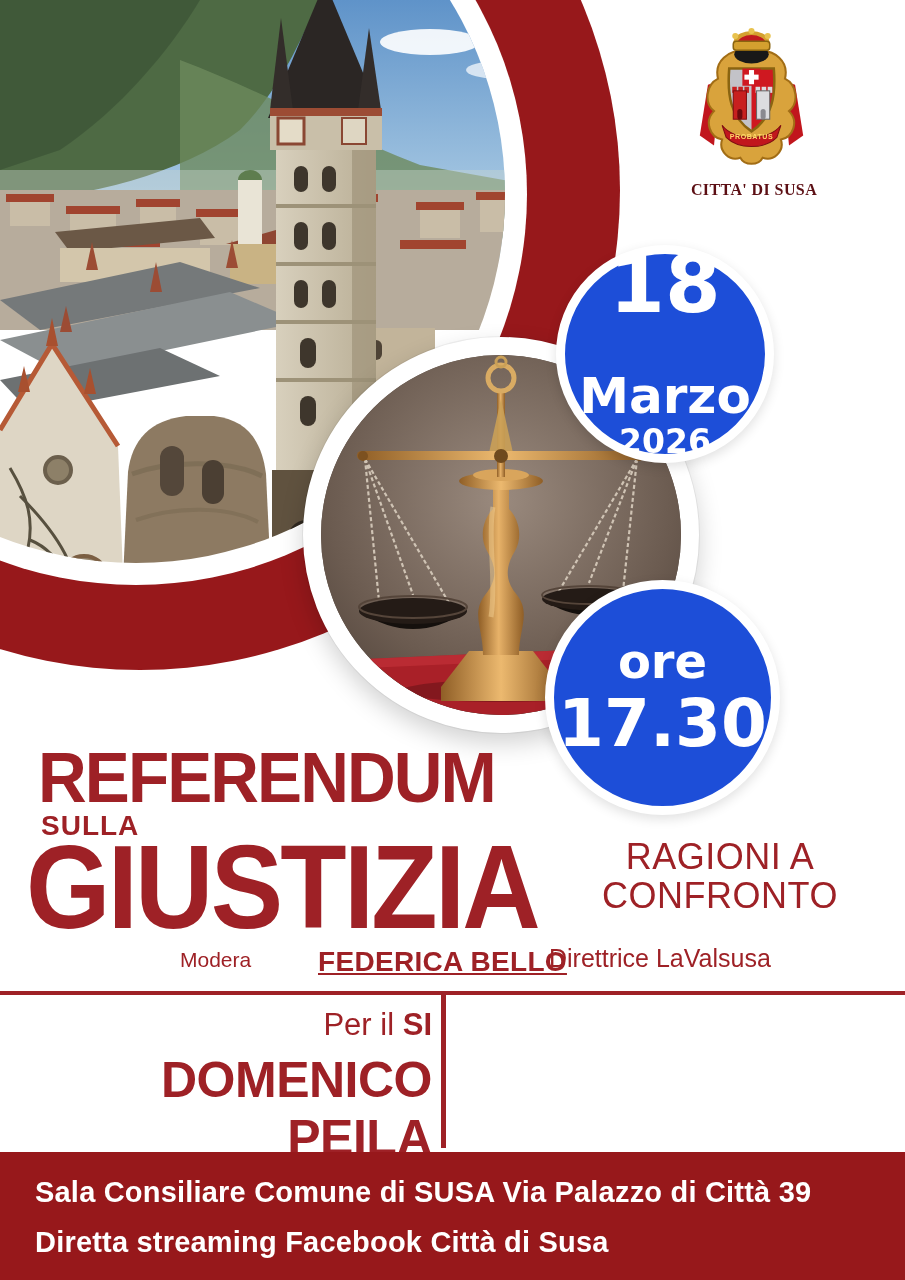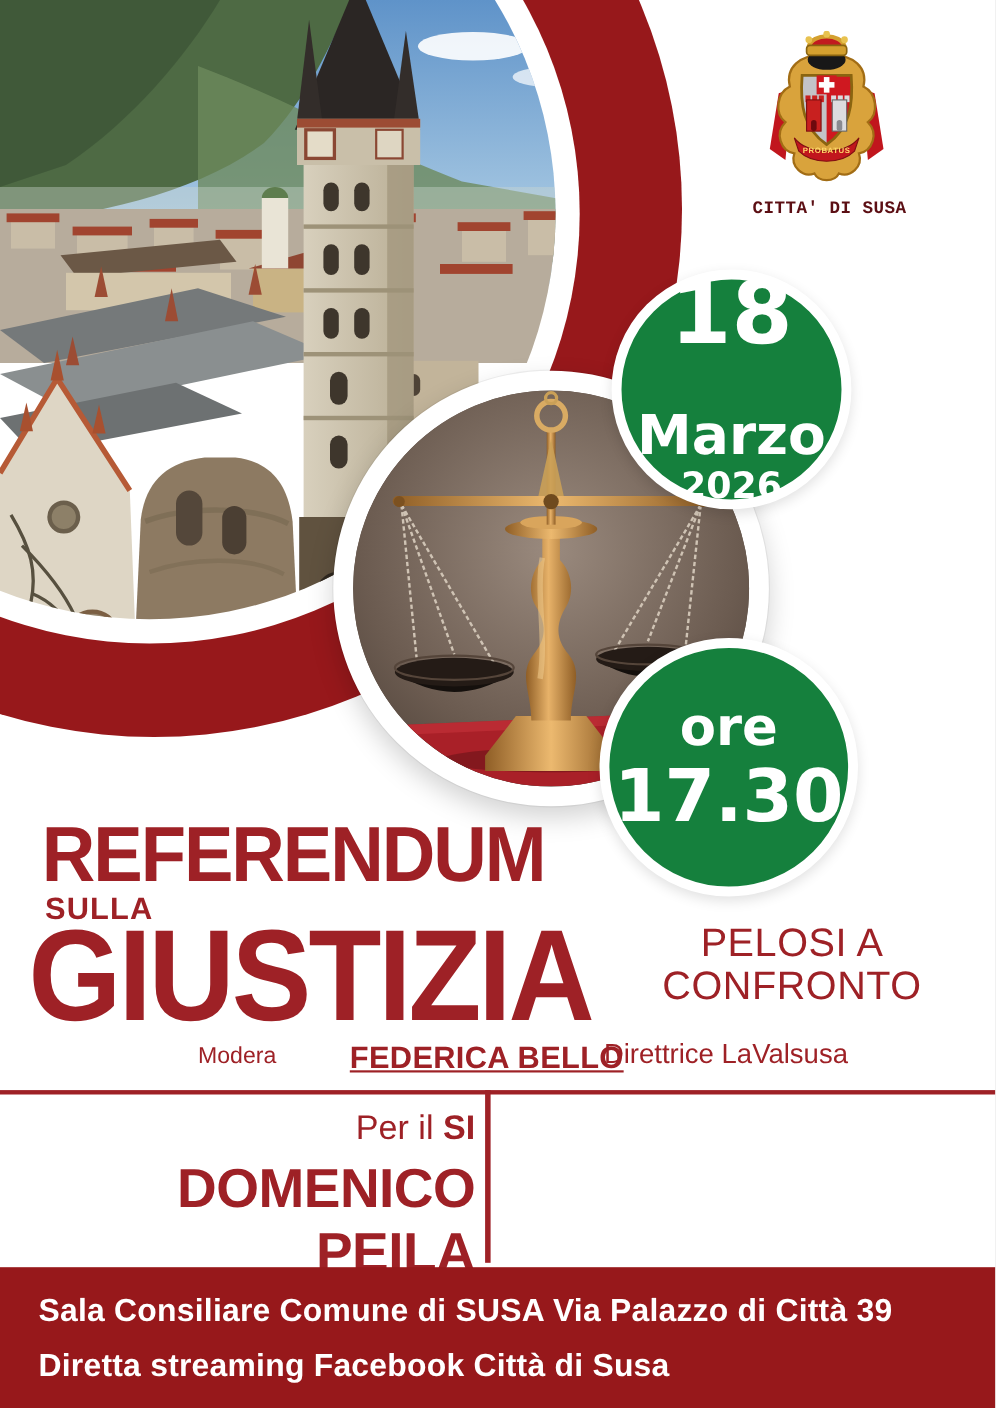--- a/index.html
+++ b/index.html
@@ -16,36 +16,36 @@
     clip-path:circle(369px at 136px 194px);}
   .photo-wrap svg{display:block;}
 
   
   .scales-circle{position:absolute;left:303px;top:337px;width:360px;height:360px;
     border:18px solid #fff;border-radius:50%;overflow:hidden;background:#5a4c43;
     box-shadow:0 0 0 1px rgba(0,0,0,.05), 0 10px 24px rgba(0,0,0,.18);}
   .scales-circle svg{display:block;}
 
   
-  .badge{position:absolute;border:9px solid #fff;border-radius:50%;background:#15803d;
+  .badge{position:absolute;border:9px solid #fff;border-radius:50%;background:#1d4ed8;
     color:#fff;display:flex;flex-direction:column;align-items:center;justify-content:center;
     text-align:center;font-family:"DejaVu Sans",sans-serif;font-weight:700;
     box-shadow:0 4px 12px rgba(0,0,0,.12);}
   .badge-date{left:556px;top:245px;width:200px;height:200px;}
   .b-day{font-size:80px;line-height:.95;}
   .b-month{font-size:50px;line-height:1.05;margin-top:47px;}
   .b-year{font-size:33px;line-height:1.15;}
   .badge-time{left:545px;top:580px;width:217px;height:217px;}
   .b-ore{font-size:48px;line-height:1.1;}
   .b-time{font-size:66px;line-height:1.1;}
 
   
   .crest{position:absolute;left:694px;top:28px;width:115px;height:152px;}
   .crest-caption{position:absolute;left:654px;top:181px;width:200px;text-align:center;
-    font-family:Liberation Mono, monospace;font-weight:700;font-size:16px;color:#5c0f14;
+    font-family:Liberation Serif, serif;font-weight:700;font-size:16px;color:#5c0f14;
     letter-spacing:.4px;}
 
   
   .t-red{color:#9e2126;}
   .title-ref{position:absolute;left:38px;top:742px;font-size:71px;font-weight:700;
     letter-spacing:-2px;line-height:1;transform:scaleX(.95);transform-origin:left top;}
   .title-sulla{position:absolute;left:41px;top:810px;font-size:28px;font-weight:700;
     letter-spacing:1px;}
   .title-giu{position:absolute;left:26px;top:828px;font-size:118px;font-weight:700;
     letter-spacing:-3px;line-height:1;transform:scaleX(.92);transform-origin:left top;}
@@ -308,21 +308,21 @@
       <path d="M26,96 C38,112 72,112 84,96 L80,108 C68,120 42,120 30,108 Z" fill="#c1161d" stroke="#7e0f12" stroke-width="1"></path>
       <text x="55" y="110" font-size="7" font-weight="bold" fill="#ffd76a" text-anchor="middle" letter-spacing="0.5">PROBATUS</text>
     </svg>
   </div>
   <div class="crest-caption">CITTA' DI SUSA</div>
 
   <div class="title-ref t-red">REFERENDUM</div>
   <div class="title-sulla t-red">SULLA</div>
   <div class="title-giu t-red">GIUSTIZIA</div>
   <div class="subtitle t-red">
-    <div>PELOSI A</div>
+    <div>RAGIONI A</div>
     <div>CONFRONTO</div>
   </div>
 
   <span class="mod-prefix t-red">Modera</span>
   <span class="mod-name t-red">FEDERICA BELLO</span>
   <span class="mod-role t-red">Direttrice LaValsusa</span>
 
   <div class="hline"></div>
   <div class="vline"></div>
 

